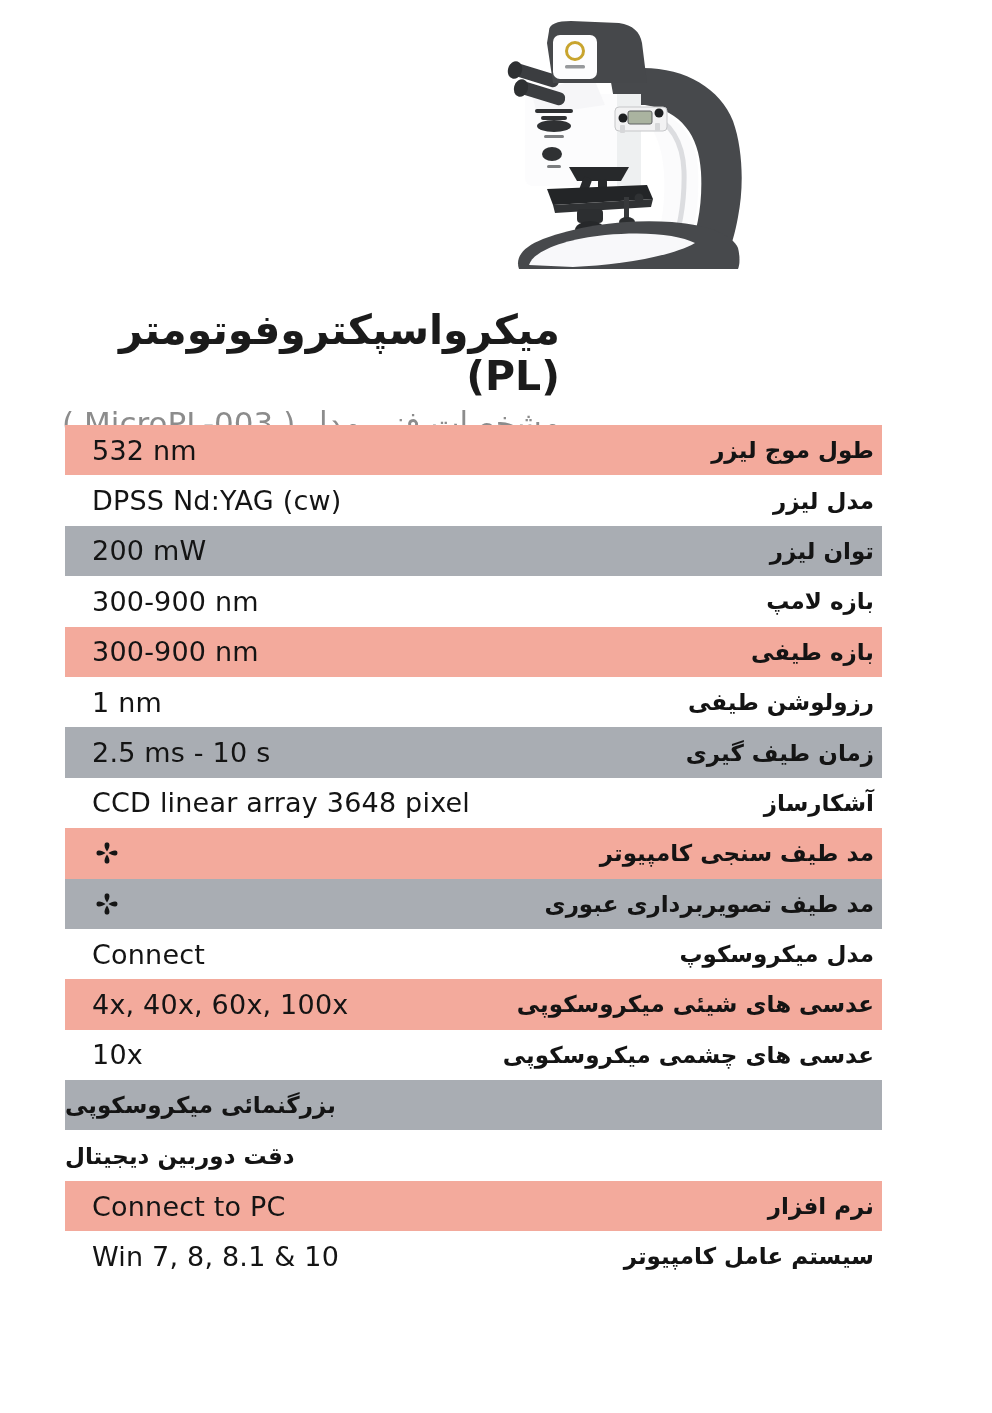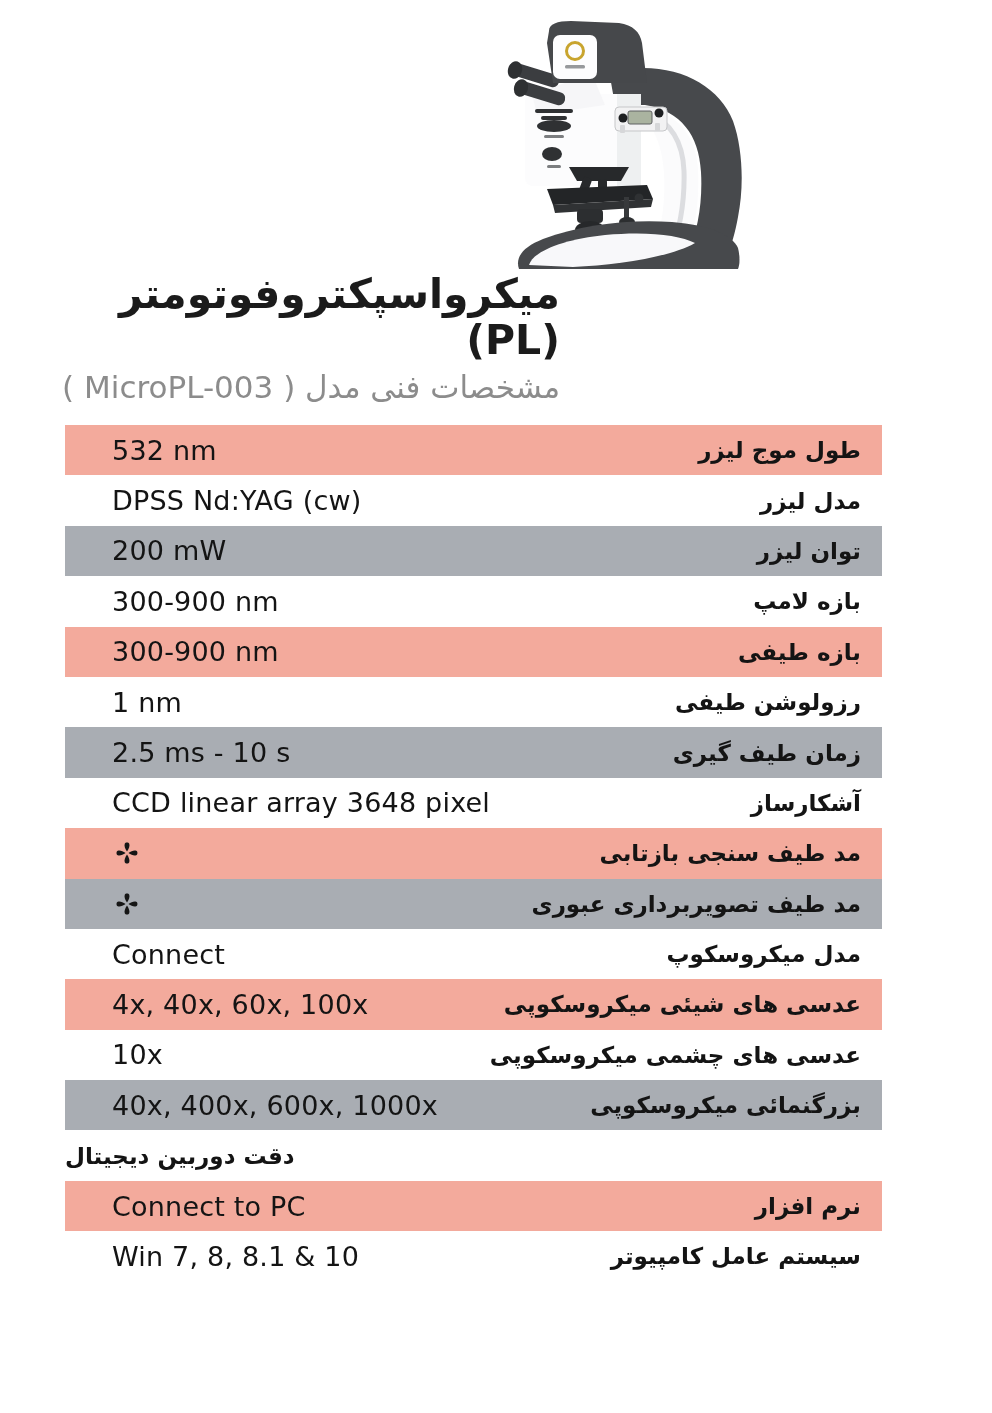--- a/index.html
+++ b/index.html
@@ -7,42 +7,42 @@
     width:992px;height:1413px;position:relative;overflow:hidden;
     background:#ffffff;
     font-family:"DejaVu Sans","Liberation Sans",sans-serif;
   }
   
   .header-text{
     position:absolute;top:272px;left:58px;width:502px;
     direction:rtl;text-align:right;line-height:1.12;
   }
   .page-title{
-    font-size:41px;font-weight:800;color:#1b1b1b;letter-spacing:0;
+    font-size:41px;font-weight:800;color:#1b1b1b;letter-spacing:0;margin-top:36px;
   }
   .page-subtitle{
     font-size:31px;font-weight:400;color:var(--subGray,#8c8c8c);margin-top:6px;
     white-space:pre-wrap;
   }
   .microscope-wrap{position:absolute;left:497px;top:16px;width:265px;height:262px;}
   
   .spec-table{position:absolute;top:425px;left:65px;width:817px;}
   .spec-row{
     height:50.4px;display:flex;align-items:center;justify-content:space-between;
   }
   .bg-salmon{background:var(--salmon,#f3aa9c);}
   .bg-gray{background:var(--gray,#a9adb3);}
   .bg-white{background:var(--white,#ffffff);}
   .spec-value{
     font-size:27px;color:var(--textDark,#141414);padding-left:27px;
-    letter-spacing:.2px;display:flex;align-items:center;margin-left:20px;
+    letter-spacing:.2px;display:flex;align-items:center;
   }
   .spec-label{
     font-size:23px;font-weight:700;color:var(--textDark,#141414);
-    padding-right:21px;direction:rtl;text-align:right;
+    padding-right:8px;direction:rtl;text-align:right;
   }
   .check-icon{display:block;}
 </style>
 </head>
 <body>
 
 <div class="microscope-wrap">
   <svg viewBox="0 0 265 260" width="265" height="262" xmlns="http://www.w3.org/2000/svg">
 
     <path d="M130 52 C180 46 222 68 236 104 C246 132 247 170 241 200 C237 222 231 240 224 250 L186 250 C199 222 206 190 204 155 C202 118 184 94 148 88 L118 88 L112 54 Z" fill="#47494c"></path>
@@ -150,21 +150,21 @@
     <div class="spec-value">
         <svg class="check-icon" viewBox="0 0 32 32" width="30" height="30" xmlns="http://www.w3.org/2000/svg">
     <g fill="#161616">
       <path d="M16 14.5 C14 11.5 12.8 8.5 13.6 6.2 C14.2 4.4 17.8 4.4 18.4 6.2 C19.2 8.5 18 11.5 16 14.5 Z"></path>
       <path d="M16 14.5 C14 11.5 12.8 8.5 13.6 6.2 C14.2 4.4 17.8 4.4 18.4 6.2 C19.2 8.5 18 11.5 16 14.5 Z" transform="rotate(90 16 16)"></path>
       <path d="M16 14.5 C14 11.5 12.8 8.5 13.6 6.2 C14.2 4.4 17.8 4.4 18.4 6.2 C19.2 8.5 18 11.5 16 14.5 Z" transform="rotate(180 16 16)"></path>
       <path d="M16 14.5 C14 11.5 12.8 8.5 13.6 6.2 C14.2 4.4 17.8 4.4 18.4 6.2 C19.2 8.5 18 11.5 16 14.5 Z" transform="rotate(270 16 16)"></path>
     </g>
   </svg>
       </div>
-    <div class="spec-label">مد  طیف سنجی بازتابی</div>
+    <div class="spec-label">مد  طیف سنجی کامپیوتر</div>
   </div>
     <div class="spec-row bg-gray">
     <div class="spec-value">
         <svg class="check-icon" viewBox="0 0 32 32" width="30" height="30" xmlns="http://www.w3.org/2000/svg">
     <g fill="#161616">
       <path d="M16 14.5 C14 11.5 12.8 8.5 13.6 6.2 C14.2 4.4 17.8 4.4 18.4 6.2 C19.2 8.5 18 11.5 16 14.5 Z"></path>
       <path d="M16 14.5 C14 11.5 12.8 8.5 13.6 6.2 C14.2 4.4 17.8 4.4 18.4 6.2 C19.2 8.5 18 11.5 16 14.5 Z" transform="rotate(90 16 16)"></path>
       <path d="M16 14.5 C14 11.5 12.8 8.5 13.6 6.2 C14.2 4.4 17.8 4.4 18.4 6.2 C19.2 8.5 18 11.5 16 14.5 Z" transform="rotate(180 16 16)"></path>
       <path d="M16 14.5 C14 11.5 12.8 8.5 13.6 6.2 C14.2 4.4 17.8 4.4 18.4 6.2 C19.2 8.5 18 11.5 16 14.5 Z" transform="rotate(270 16 16)"></path>
     </g>
@@ -178,21 +178,20 @@
   </div>
     <div class="spec-row bg-salmon">
     <div class="spec-value">4x, 40x, 60x, 100x</div>
     <div class="spec-label">عدسی های شیئی میکروسکوپی</div>
   </div>
     <div class="spec-row bg-white">
     <div class="spec-value">10x</div>
     <div class="spec-label">عدسی های چشمی میکروسکوپی</div>
   </div>
     <div class="spec-row bg-gray">
-    <div class="spec-value">40x, 400x, 600x, 1000x</div>
     <div class="spec-label">بزرگنمائی میکروسکوپی</div>
   </div>
     <div class="spec-row bg-white">
     <div class="spec-label">دقت دوربین دیجیتال</div>
   </div>
     <div class="spec-row bg-salmon">
     <div class="spec-value">Connect to PC</div>
     <div class="spec-label">نرم افزار</div>
   </div>
     <div class="spec-row bg-white">

